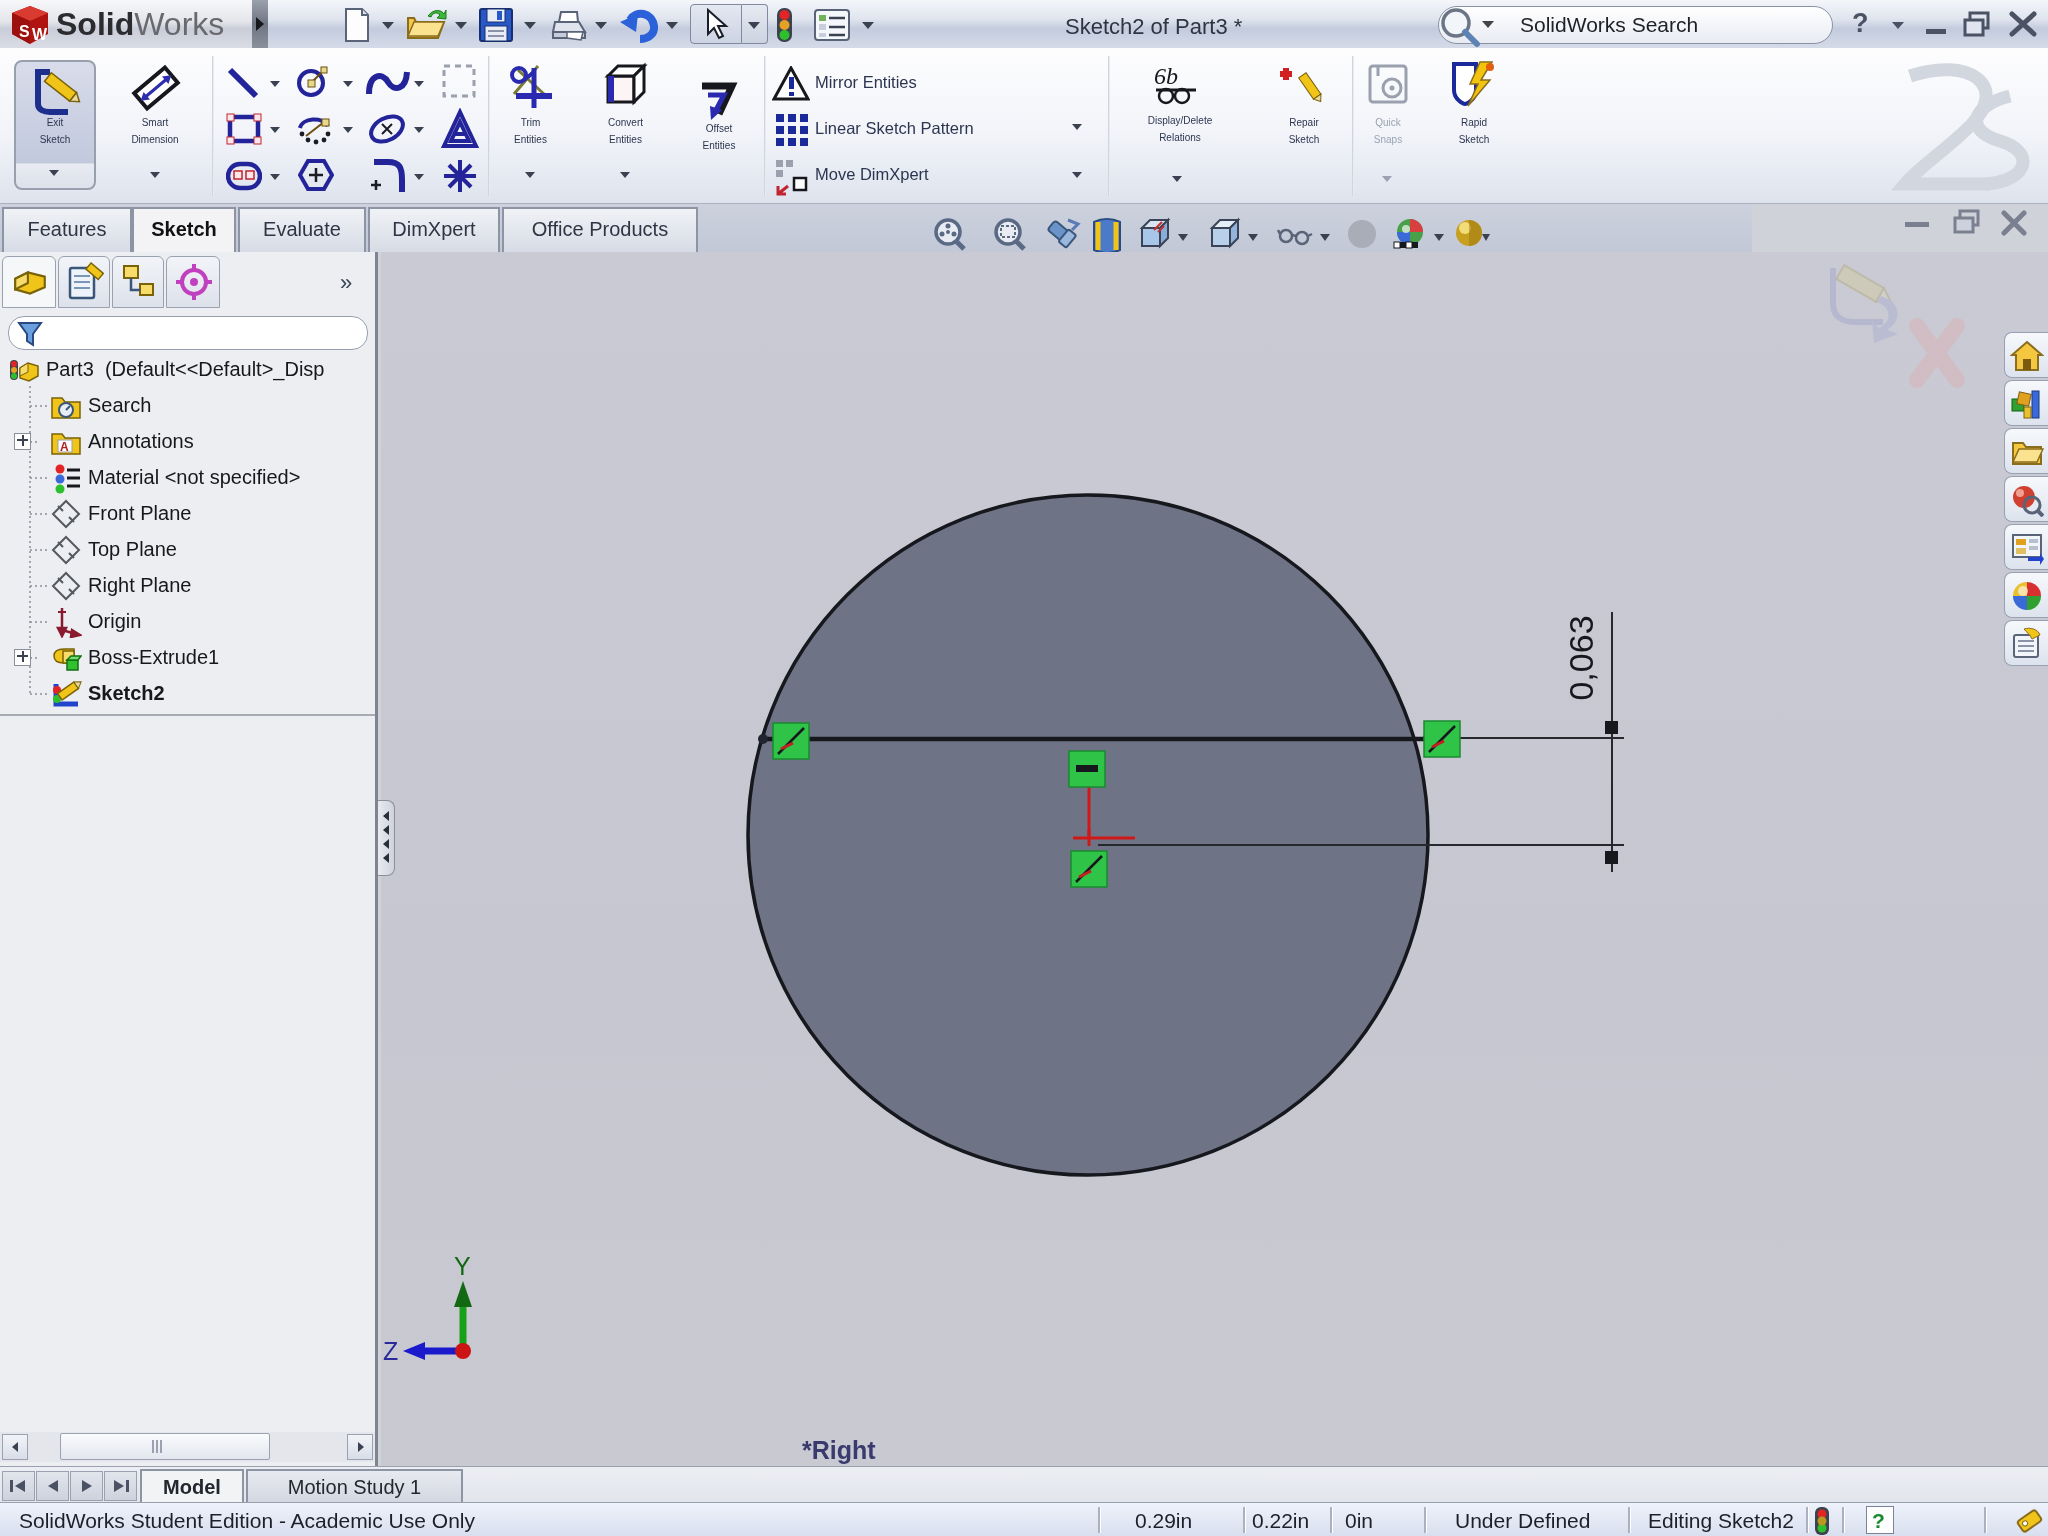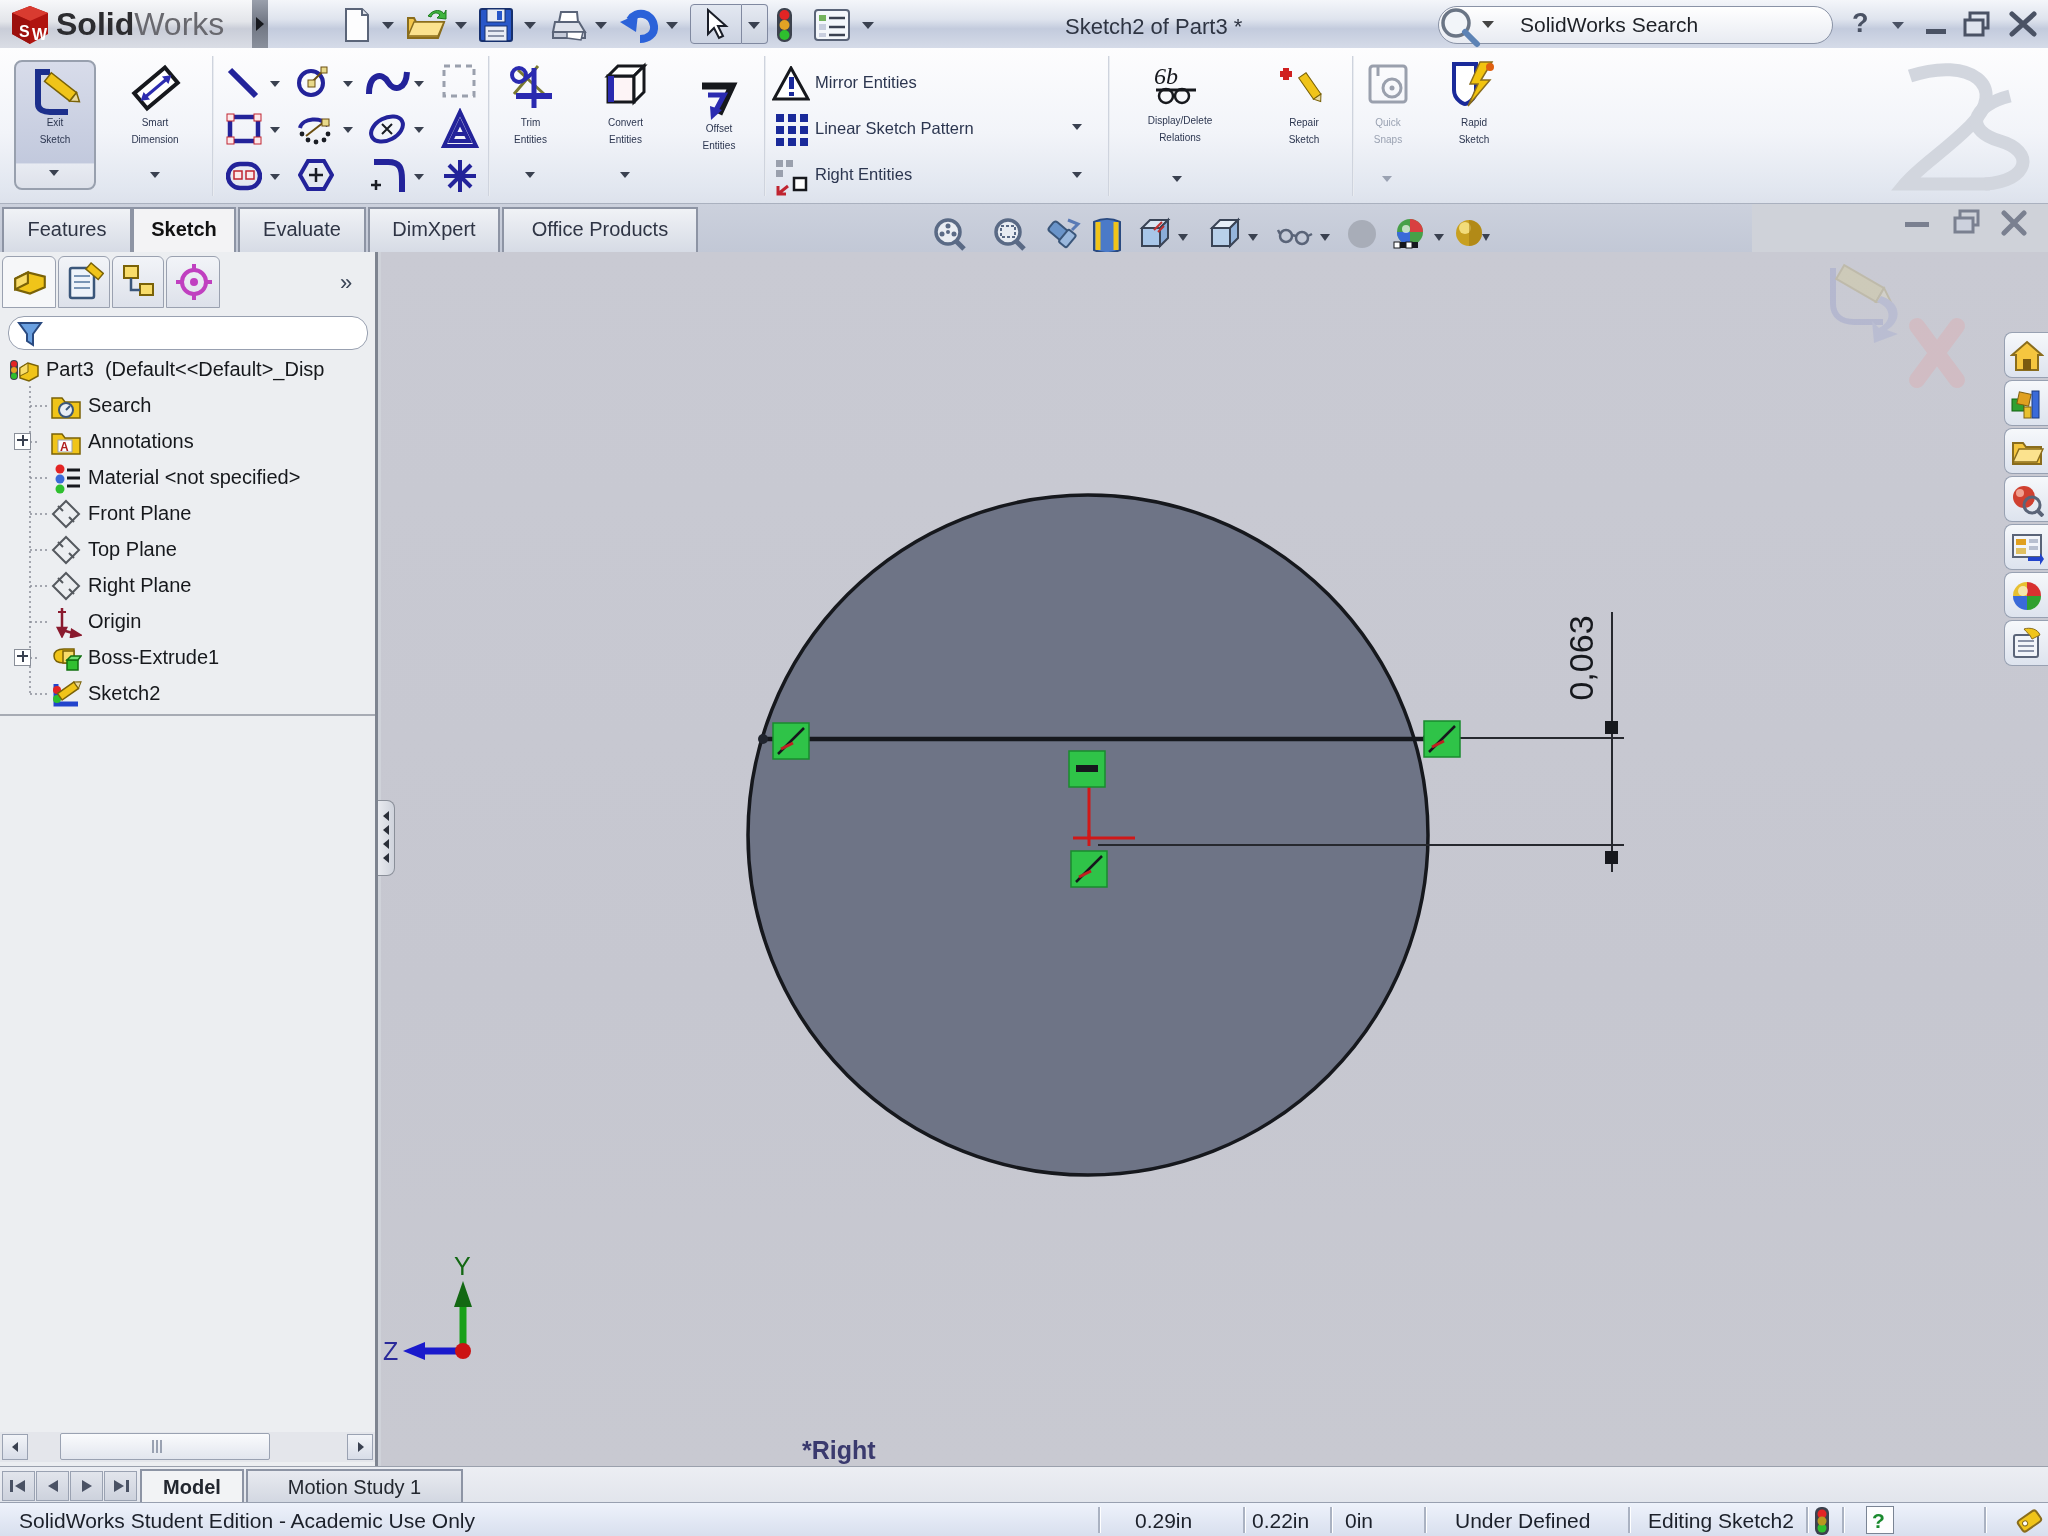--- a/index.html
+++ b/index.html
@@ -315,21 +315,21 @@
     <div class="rdrop" style="left:1072px;top:76px;"></div>
     <svg class="abs" style="left:774px;top:110px;" width="38" height="38" viewBox="0 0 38 38">
       <g fill="#9aa0ad">
           <rect x="2" y="2" width="7" height="7"></rect>
           <rect x="12" y="2" width="7" height="7"></rect>
           <rect x="2" y="12" width="7" height="7"></rect>
         </g>
       <rect x="20" y="20" width="12" height="12" fill="#fff" stroke="#16181d" stroke-width="2.5"></rect>
       <path d="M14 28 L4 36 M4 28 L4 36 L12 36" stroke="#c02430" stroke-width="3" fill="none"></path>
     </svg>
-    <div class="rlabel" style="left:815px;top:118px;text-align:left;font-size:16.5px;">Right Entities</div>
+    <div class="rlabel" style="left:815px;top:118px;text-align:left;font-size:16.5px;">Move DimXpert</div>
     <div class="rdrop" style="left:1072px;top:124px;"></div>
     <div class="rsep" style="left:1108px;top:8px;"></div>
 
     <svg class="abs" style="left:1152px;top:14px;" width="52" height="46" viewBox="0 0 52 46">
       <text x="2" y="22" font-size="24" font-style="italic" fill="#16181d" font-family="Liberation Serif">6b</text>
       <line x1="4" y1="28" x2="44" y2="28" stroke="#16181d" stroke-width="3"></line>
       <circle cx="14" cy="34" r="7" fill="none" stroke="#16181d" stroke-width="2.5"></circle>
       <circle cx="30" cy="34" r="7" fill="none" stroke="#16181d" stroke-width="2.5"></circle>
     </svg>
     <div class="rlabel" style="left:1108px;top:64px;width:144px;">Display/Delete<br>Relations</div>
@@ -592,21 +592,21 @@
         <div class="abs" style="left:17px;top:15px;width:11px;height:2px;background:#3a4150;"></div>
         <div class="abs" style="left:21.5px;top:11px;width:2px;height:11px;background:#3a4150;"></div>
         <svg class="ticon2" viewBox="0 0 32 32">
           <path d="M4 10 C4 5 8 3 14 3 L24 3 L24 17 L14 17 C8 17 4 15 4 10 Z" fill="#f0c419" stroke="#7a6207" stroke-width="1.5" transform="translate(0,4)"></path>
           <rect x="13" y="9" width="11" height="12" fill="#f8dc6a" stroke="#7a6207" stroke-width="1.5"></rect>
           <rect x="17" y="18" width="11" height="10" fill="#30c030" stroke="#107010" stroke-width="1.5"></rect>
           <polygon points="17,18 21,14 31,14 28,18" fill="#70e070" stroke="#107010" stroke-width="1.5"></polygon>
         </svg>
         <div class="txt">Boss-Extrude1</div>
       </div>
-      <div class="trow" style="top:424px;">
+      <div class="trow" style="top:424px;font-weight:bold;">
         <svg class="ticon2" viewBox="0 0 32 32">
           <path d="M6 6 L6 26 L28 26" fill="none" stroke="#2244cc" stroke-width="5"></path>
           <circle cx="7" cy="12" r="4" fill="#e32424"></circle>
             <circle cx="7" cy="21" r="4" fill="#2ebf2e"></circle>
           <g transform="rotate(-35 18 13)">
               <rect x="8" y="9" width="20" height="8" fill="#f0c419" stroke="#7a6207" stroke-width="1.5"></rect>
               <polygon points="28,9 34,13 28,17" fill="#e8d9a0" stroke="#7a6207"></polygon>
             </g>
         </svg>
         <div class="txt">Sketch2</div>

